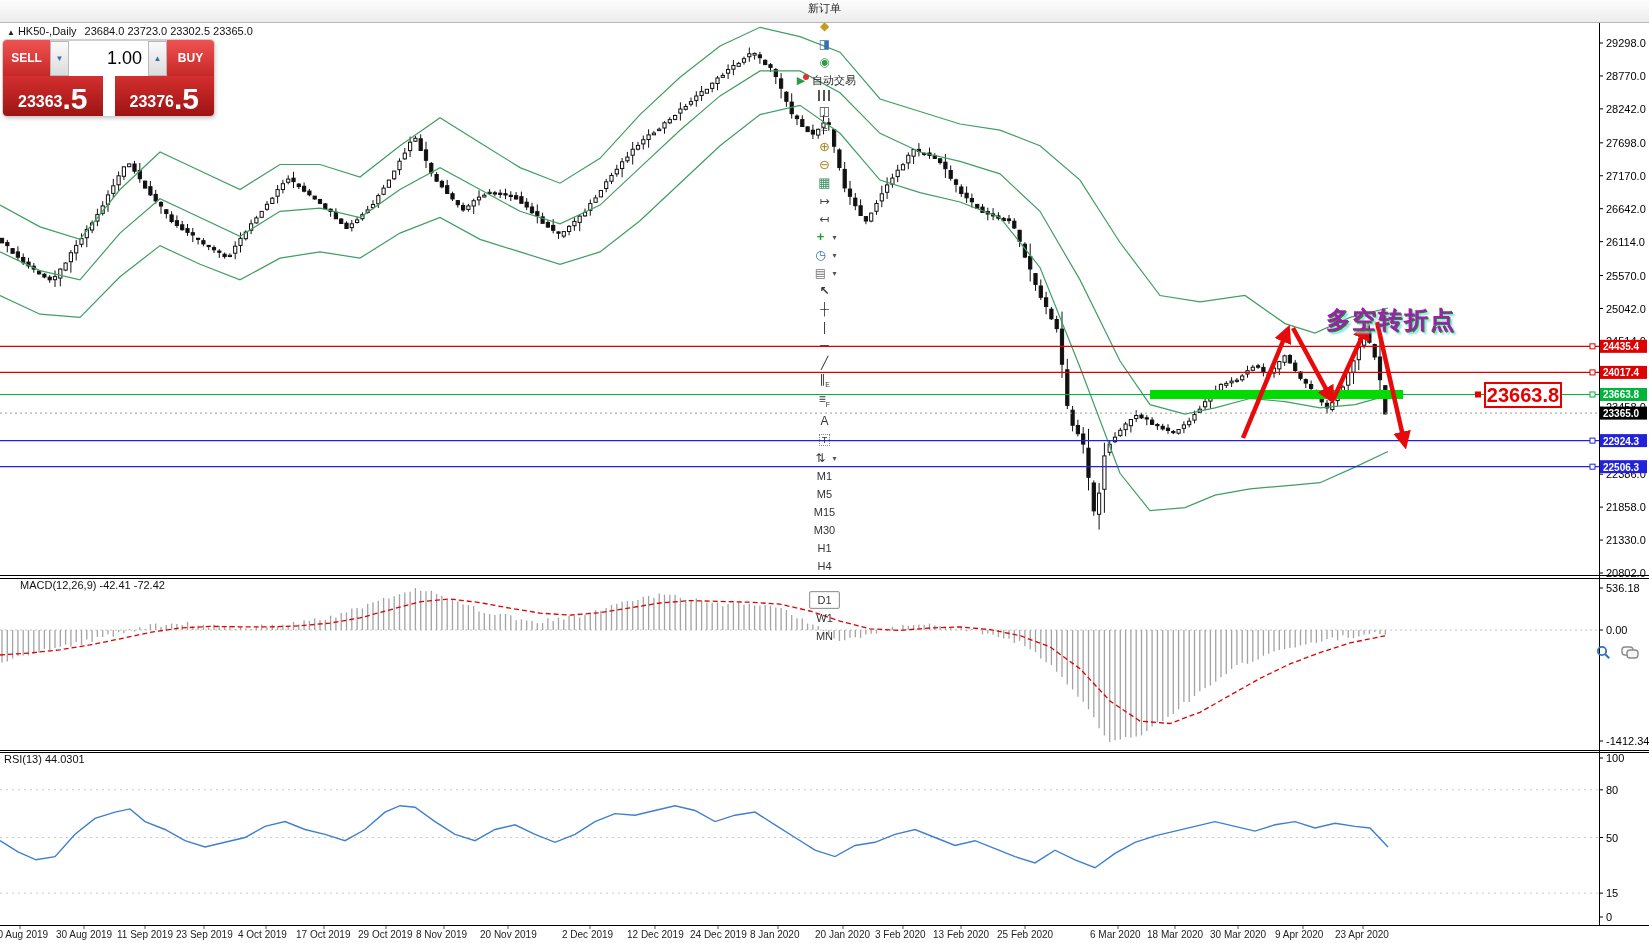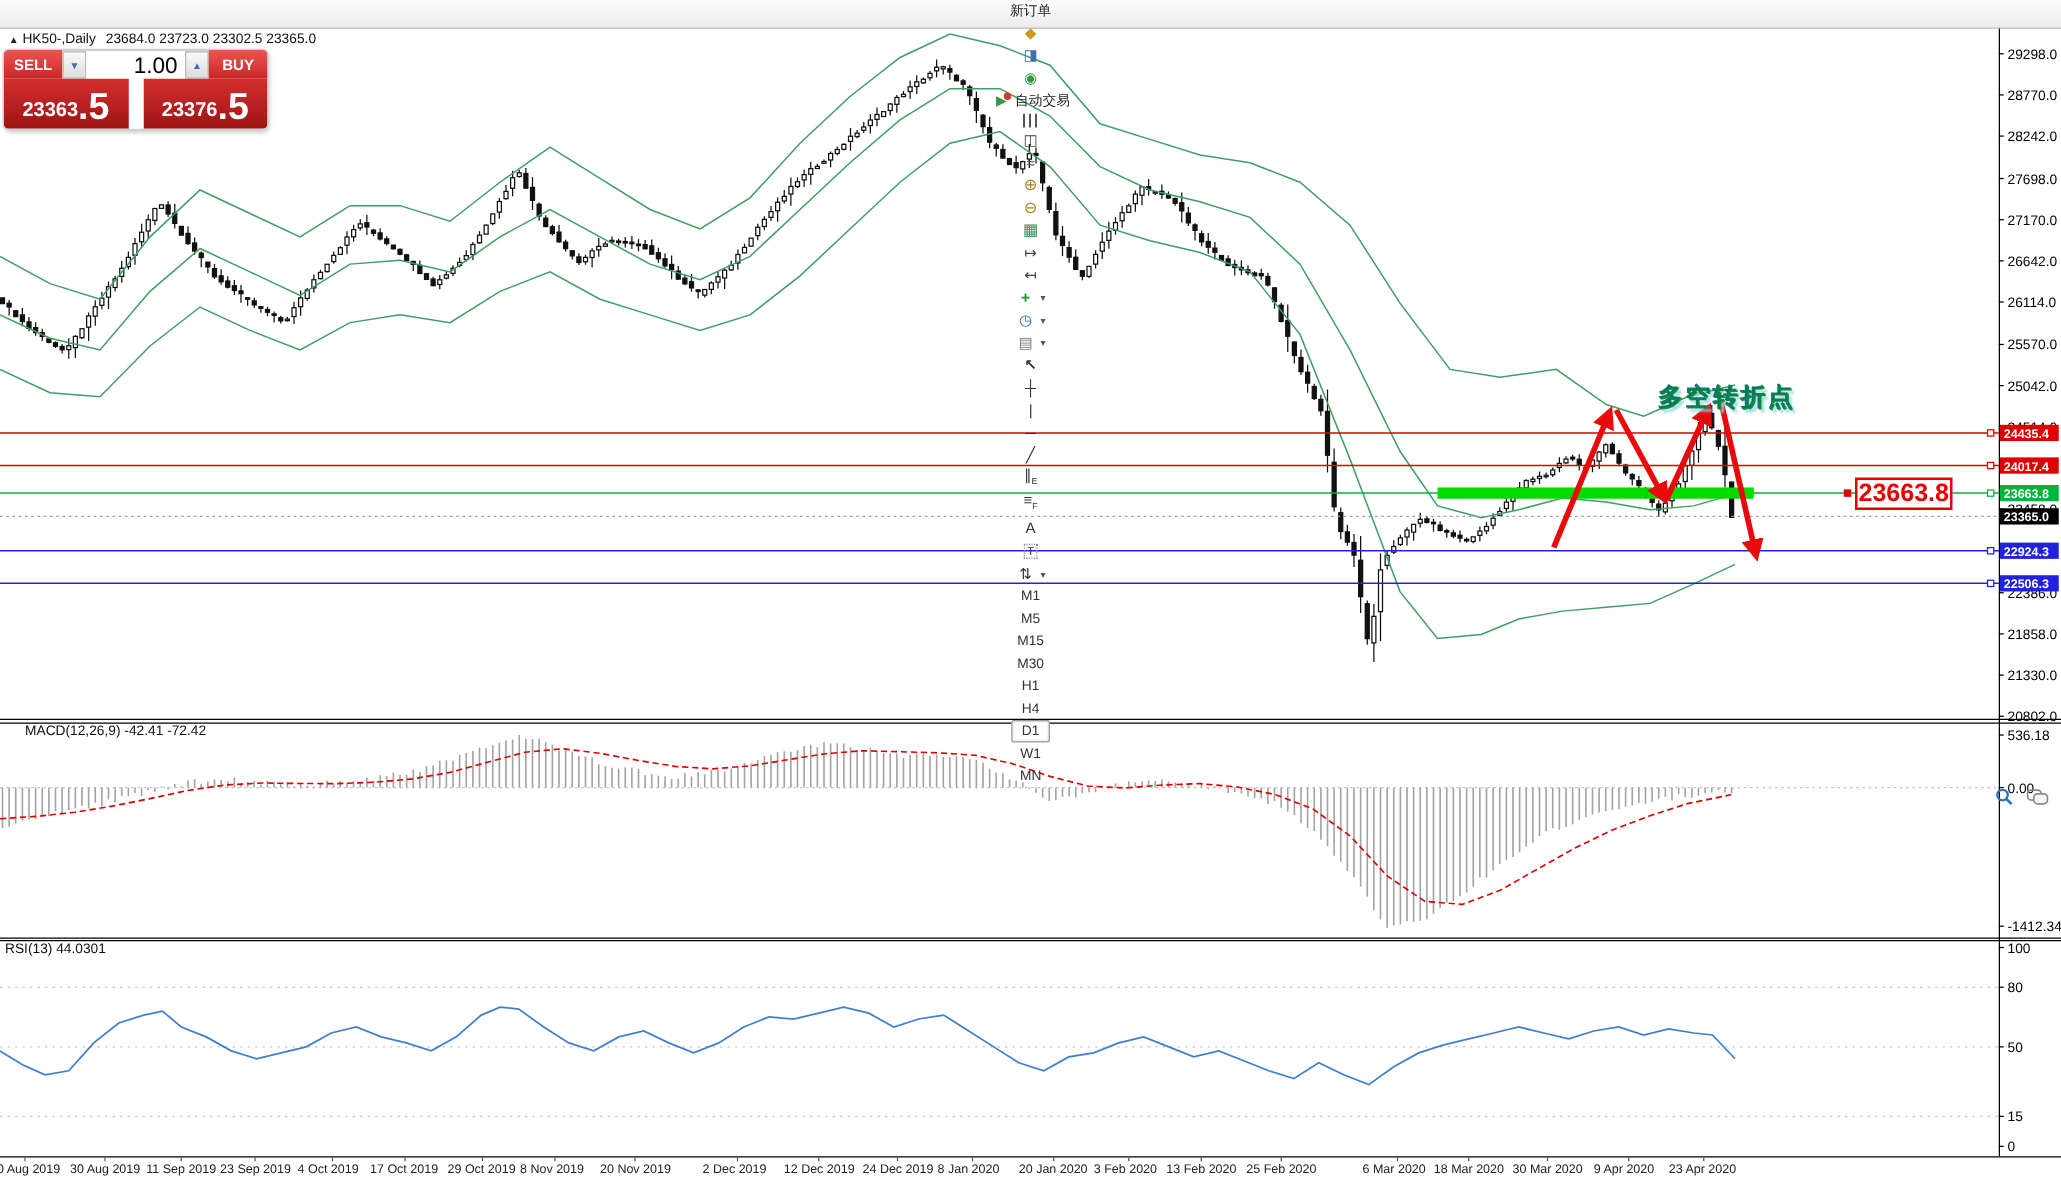--- a/index.html
+++ b/index.html
@@ -36,43 +36,43 @@
   .i-tl::before{content:"╱";color:#333;}
   .i-eq::before{content:"∥";color:#333;}
   .i-eq::after{content:"E";font-size:7px;vertical-align:sub;color:#333;}
   .i-fib::before{content:"≡";color:#333;}
   .i-fib::after{content:"F";font-size:7px;vertical-align:sub;color:#333;}
   .i-txt::before{content:"A";color:#333;}
   .i-lbl::before{content:"T";color:#333;border:1px dotted #888;padding:0 2px;font-size:9px;}
   .i-arr::before{content:"⇅";color:#333;}
   .caret{font-size:8px;color:#555;margin-left:1px;}
   .tf{padding:2px 7px;margin:0 1px;border:1px solid transparent;border-radius:2px;color:#333;}
-  .tf.active{border:1px solid #9a9a9a;background:#fff;box-shadow:inset 0 0 2px #bbb;}
+  .tf.active{border:1px solid #9a9a9a;background:#fff;box-shadow:inset 0 0 2px #bbb;margin-top:16px;}
   .right-icons{margin-left:auto;display:flex;align-items:center;gap:10px;padding-right:10px;}
   
   .symline{position:absolute;left:7px;top:25px;font-size:11px;color:#111;}
   .symline .tri{font-size:8px;margin-right:3px;color:#222;}
   .symline .ohlc{margin-left:8px;}
   
   .tpanel{position:absolute;left:3px;top:40px;width:211px;border-radius:4px;overflow:hidden;
     box-shadow:0 0 0 1px #d0d0d0,1px 2px 4px rgba(0,0,0,.25);}
-  .tp-top{display:flex;height:23px;}
+  .tp-top{display:flex;height:36px;}
   .tp-btn{width:47px;background:linear-gradient(#ef5350,#c62828);color:#fff;border:none;
     font-size:12px;font-weight:bold;font-family:inherit;cursor:pointer;}
   .tp-vol{flex:1;display:flex;background:#e8e8e8;border-top:1px solid #cfcfcf;}
   .tp-step{width:19px;background:linear-gradient(#fafafa,#dcdcdc);border:1px solid #b9b9b9;color:#3b6fb5;
     font-size:8px;padding:0;cursor:pointer;}
   .tp-vol input{flex:1;border:none;text-align:right;font-size:18px;padding-right:6px;width:40px;font-family:inherit;}
   .tp-prices{display:flex;height:40px;background:#fff;gap:12px;}
   .tp-price{flex:1;background:linear-gradient(#d32f2f,#9e1313);color:#fff;display:flex;
     align-items:flex-end;justify-content:center;padding-bottom:3px;cursor:pointer;}
   .tp-price .sm{font-size:16px;font-weight:bold;line-height:22px;}
   .tp-price .bg{font-size:30px;font-weight:bold;line-height:28px;}
   
-  .cn-note{position:absolute;left:1326px;top:304px;font-size:20px;font-weight:bold;color:#0f766e;
+  .cn-note{position:absolute;left:1326px;top:304px;font-size:24px;font-weight:bold;color:#a21caf;
     letter-spacing:2px;text-shadow:1px 1px 0 #119911,3px 3px 2px #93d7ee;white-space:nowrap;}
   .callout{position:absolute;left:1484px;top:382px;width:74px;height:22px;border:2px solid #e80000;
     background:#fff;color:#e80000;font-size:20px;font-weight:bold;text-align:center;line-height:22px;}
   .indlabel{position:absolute;font-size:11px;color:#111;}
   #chart-canvas{position:absolute;left:0;top:0;}
 </style>
 </head>
 <body>
 
 <div id="root">

